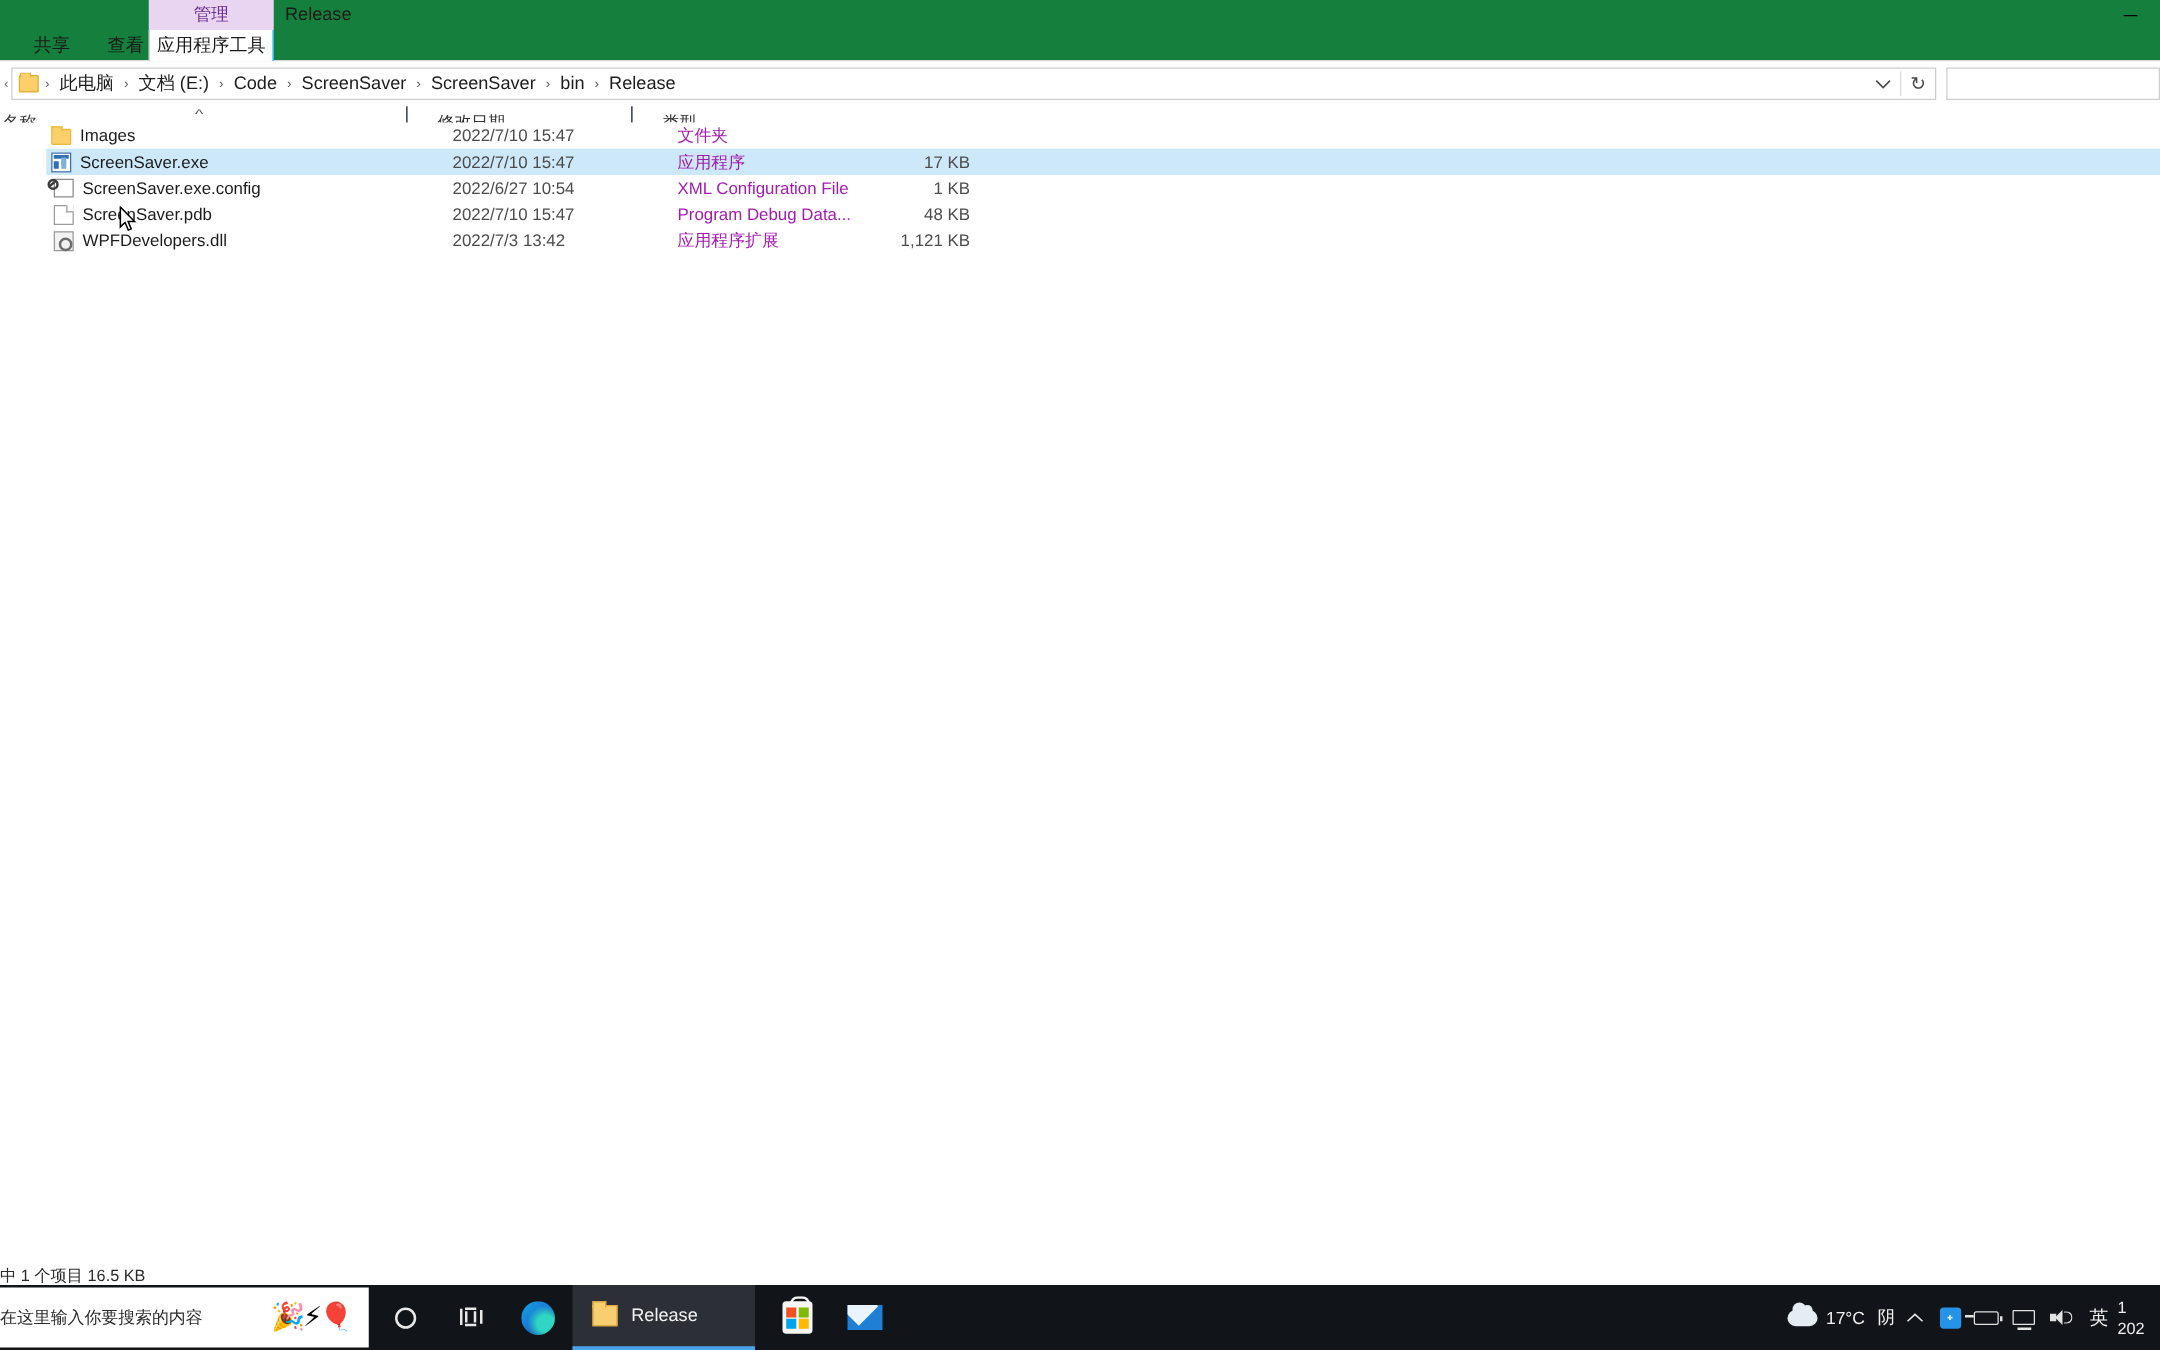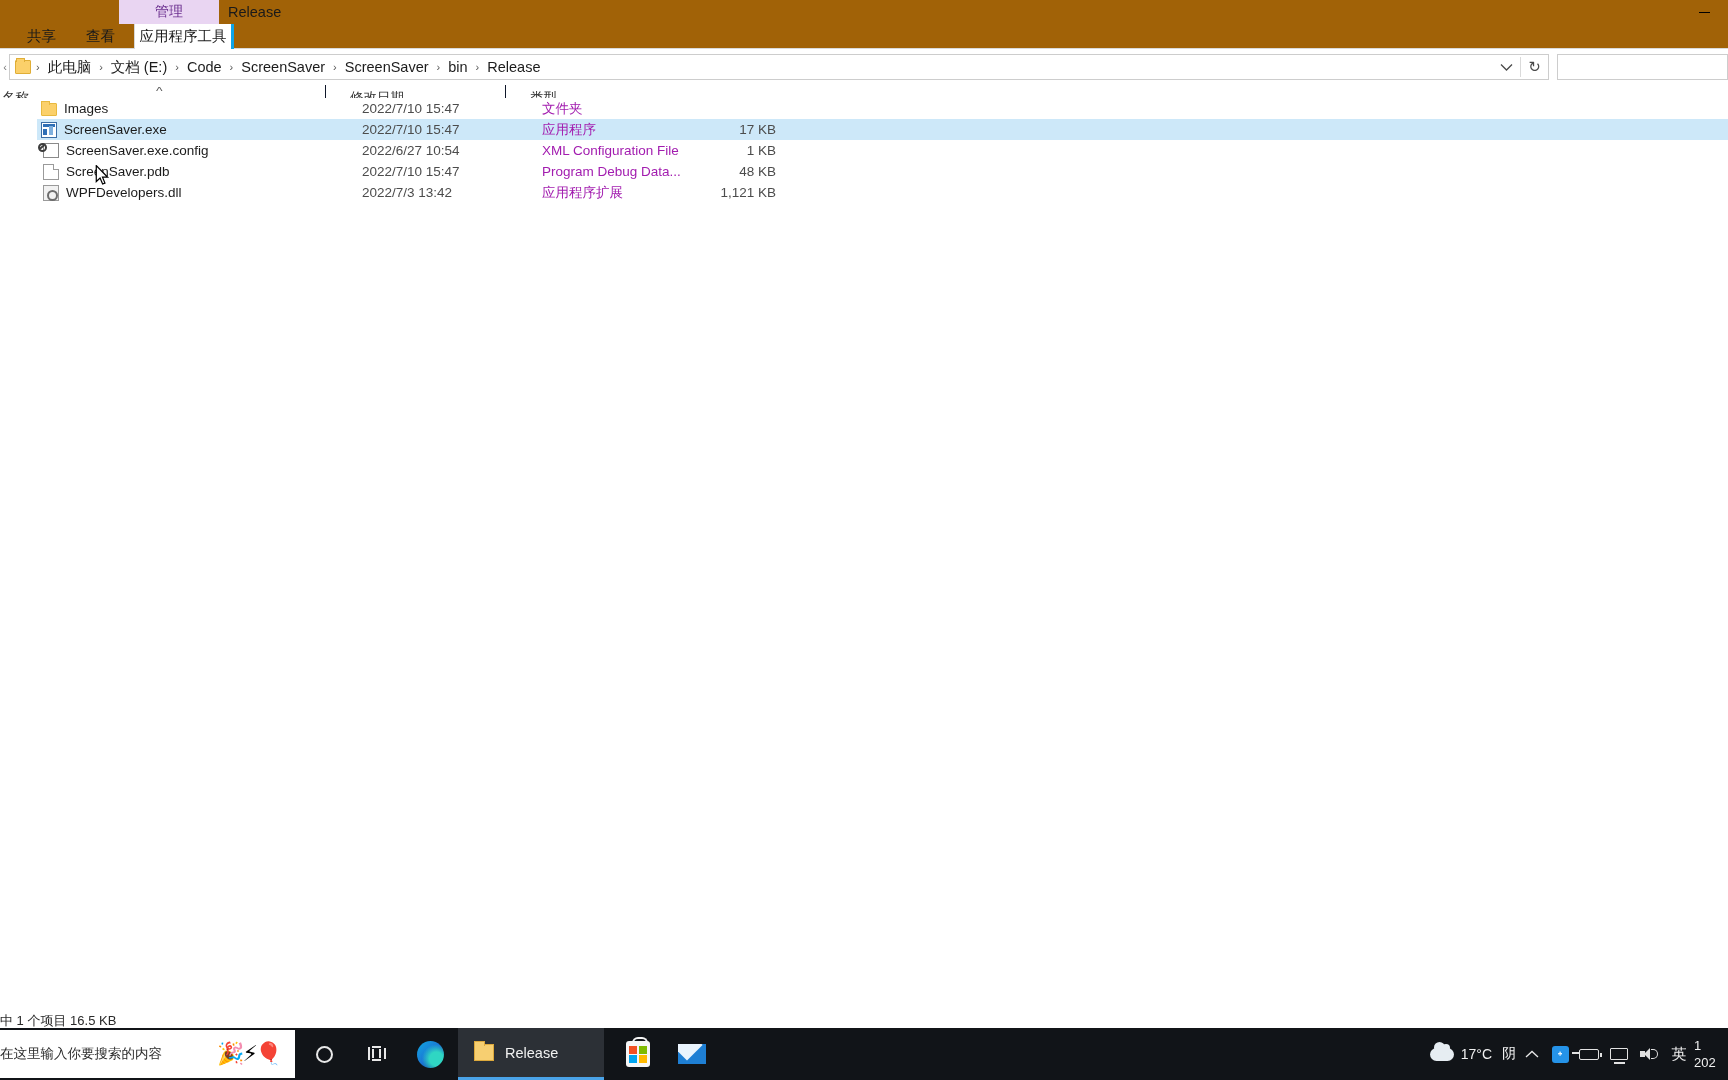--- a/index.html
+++ b/index.html
@@ -15,45 +15,45 @@
     position: absolute; left: 0; top: 0;
     width: 1728px; height: 1028px;
     background: #ffffff;
     border-bottom: 1px solid #e3e3e3;
   }
 
   
   #ribbon-strip {
     position: absolute; left: 0; top: 0;
     width: 1728px; height: 49px;
-    background: #a16207;
+    background: #15803d;
     border-bottom: 1px solid #dadada;
   }
   .contextual-group {
     position: absolute;
     left: 119px; top: 0px;
     width: 100px; height: 24px;
     background: #e9d5f2;
     display: flex; align-items: center; justify-content: center;
     font-size: 14px; color: #6b2f8f;
   }
   .ribbon-tab {
     position: absolute;
     height: 25px; top: 24px;
     display: flex; align-items: center; justify-content: center;
     font-size: 14.5px; color: #1a1a1a;
     white-space: nowrap;
   }
   .ribbon-tab.t-share  { left: 14px;  width: 55px; }
   .ribbon-tab.t-view   { left: 73px;  width: 55px; }
   .ribbon-tab.t-apptool{
-    left: 134px; width: 100px;
+    left: 119px; width: 100px;
     background: #ffffff;
     border-left: 1px solid #d7d7d7;
-    border-right: 3px solid #0ea5e9;
+    border-right: 1px solid #0ea5e9;
   }
   #window-caption {
     position: absolute; left: 228px; top: 0px;
     height: 24px; display: flex; align-items: center;
     font-size: 14.5px; color: #1a1a1a;
   }
   #minimize-btn {
     position: absolute; right: 0px; top: 0px;
     width: 47px; height: 24px;
     display: flex; align-items: center; justify-content: center;

